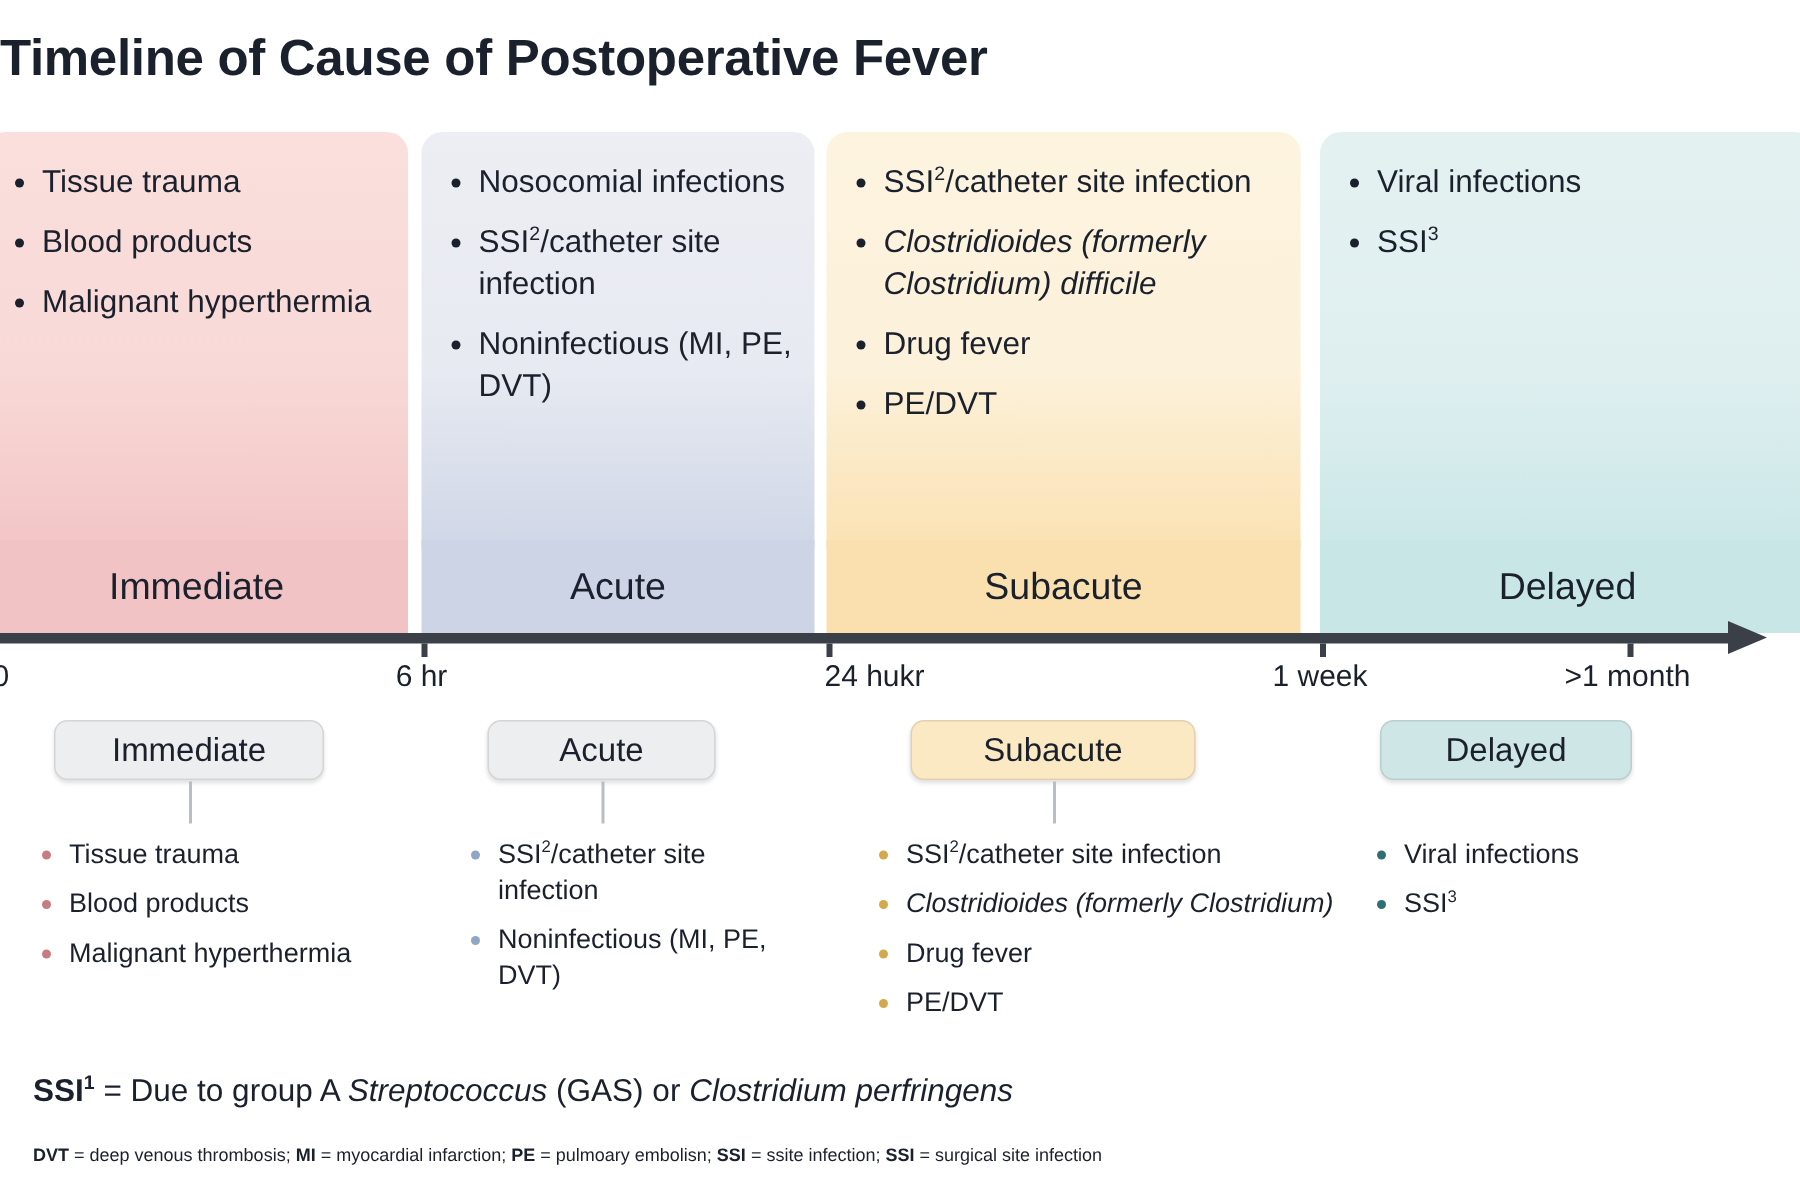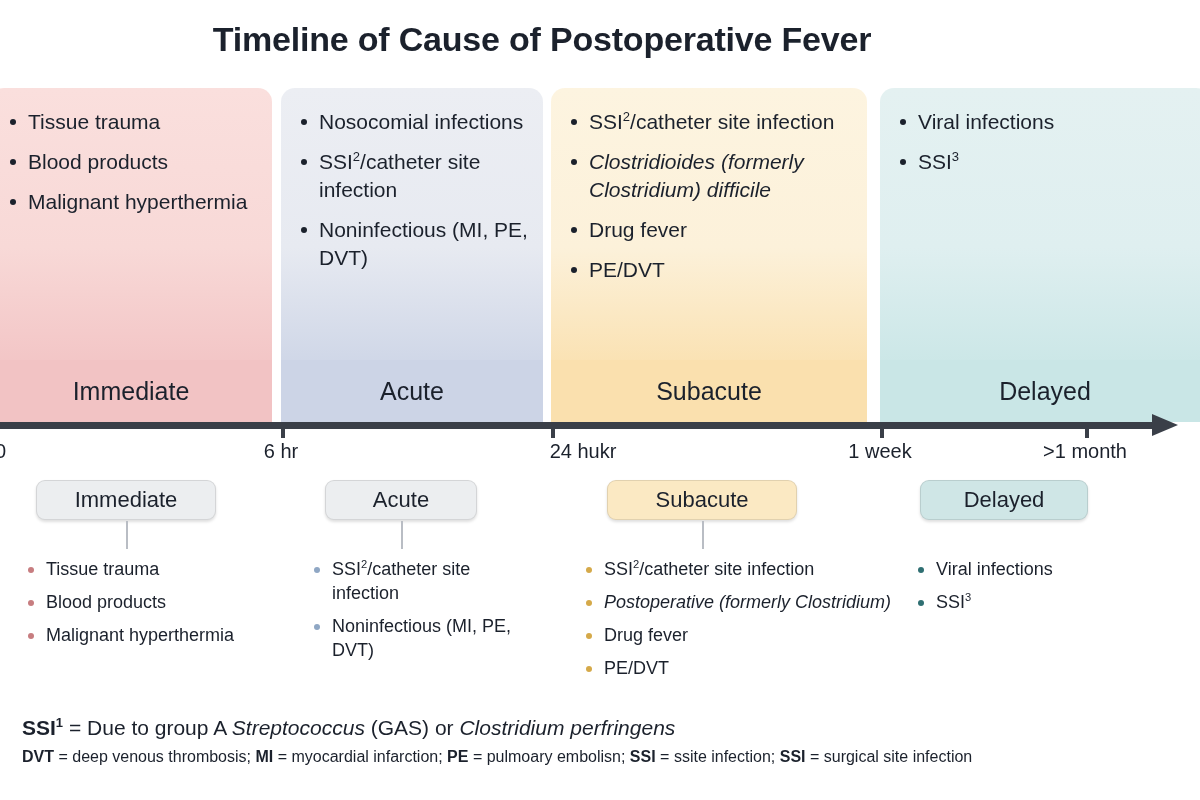--- a/index.html
+++ b/index.html
@@ -10,21 +10,21 @@
     font-family: "Liberation Sans", sans-serif;
     color: #1e2430;
     overflow: hidden;
   }
   #root { position: relative; width: 1200px; height: 800px; }
 
   
   .page-title {
     position: absolute;
     left: 0; top: 20px; width: 1084px;
-    text-align: center;
+    text-align: left;
     font-size: 34px;
     font-weight: bold;
     letter-spacing: -0.2px;
     color: #1b212c;
   }
 
   
   .cards { position: absolute; left: 0; top: 88px; width: 1200px; height: 290px; }
   .card {
     position: absolute;
@@ -135,21 +135,21 @@
   .lower-list li .it { font-style: italic; }
 
   
   .footnotes { position: absolute; left: 22px; top: 712px; width: 1170px; }
   .fn {
     font-size: 21px;
     line-height: 1.55;
     color: #1b212c;
     white-space: nowrap;
   }
-  .fn.fn-last { margin-top: 0; font-size: 16px; }
+  .fn.fn-last { margin-top: 16px; font-size: 12px; }
   .fn b { font-weight: bold; }
   .fn .it { font-style: italic; }
 </style>
 </head>
 <body>
 
 <div id="root">
 
   <div class="page-title">Timeline of Cause of Postoperative Fever</div>
 
@@ -226,21 +226,21 @@
     </div>
     <div class="lower-list l1">
       <ul>
           <li><span>SSI</span><sup>2</sup><span>/catheter site infection</span></li>
           <li><span>Noninfectious (MI, PE, DVT)</span></li>
         </ul>
     </div>
     <div class="lower-list l2">
       <ul>
           <li><span>SSI</span><sup>2</sup><span>/catheter site infection</span></li>
-          <li><span class="it">Postoperative (formerly Clostridium)</span></li>
+          <li><span class="it">Clostridioides (formerly Clostridium)</span></li>
           <li><span>Drug fever</span></li>
           <li><span>PE/DVT</span></li>
         </ul>
     </div>
     <div class="lower-list l3">
       <ul>
           <li><span>Viral infections</span></li>
           <li><span>SSI</span><sup>3</sup></li>
         </ul>
     </div>

